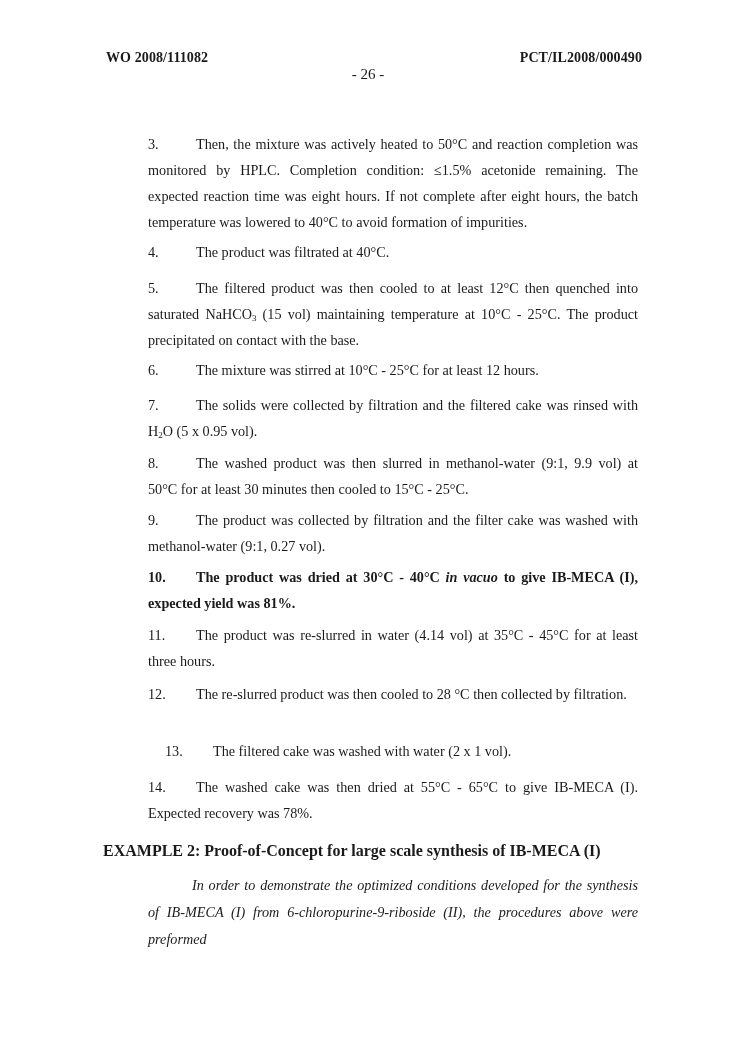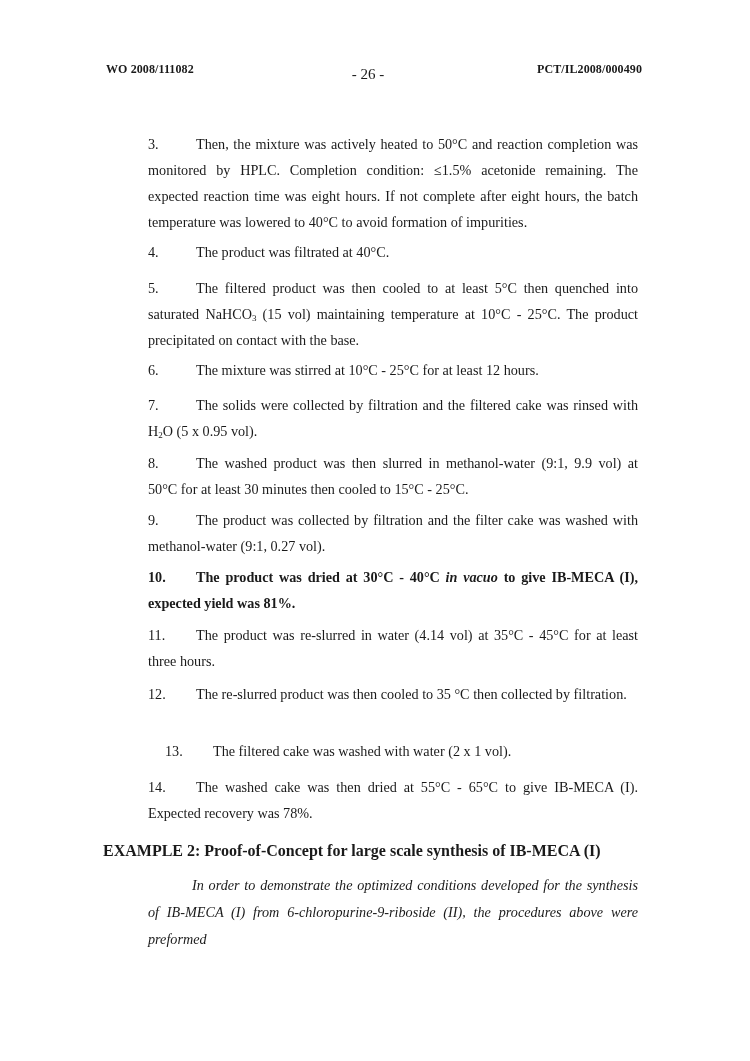--- a/index.html
+++ b/index.html
@@ -1,21 +1,21 @@
 <!DOCTYPE html>
 <html><head>
   <meta charset="utf-8">
   <style>
     html, body { margin: 0; padding: 0; background: #ffffff; }
     body {
       width: 750px; height: 1061px; position: relative; overflow: hidden;
       font-family: "Liberation Serif", "DejaVu Serif", serif;
       color: #1a1a1a;
     }
-    .hdr { position: absolute; top: 62px; font-weight: bold; font-size: 12px; letter-spacing: 0.1px; }
+    .hdr { position: absolute; top: 50px; font-weight: bold; font-size: 14px; letter-spacing: 0.1px; }
     .hdr-left { left: 106px; }
     .hdr-right { right: 108px; }
     .pageno { position: absolute; top: 66px; left: 0; width: 710px; text-align: center; font-size: 15px; padding-left: 26px; box-sizing: border-box; }
     .body { position: absolute; left: 148px; width: 490px; font-size: 14.2px; line-height: 26px; }
     .para { position: absolute; left: 0; width: 490px; text-align: justify; text-align-last: left; }
     .para .num { display: inline-block; width: 48px; }
     .heading { position: absolute; left: 103px; top: 842px; font-size: 16px; font-weight: bold; white-space: nowrap; }
     .intro { position: absolute; left: 148px; top: 872px; width: 490px; font-size: 14.2px; line-height: 27px; text-align: justify; text-indent: 44px; font-style: italic; }
     sub { font-size: 9px; vertical-align: -2px; line-height: 0; }
     i { font-style: italic; }
@@ -33,21 +33,21 @@
 
     <div class="para" style="top:131px;">
       <span class="num">3.</span><span>Then, the mixture was actively heated to 50°C and reaction completion was monitored by HPLC. Completion condition: ≤1.5% acetonide remaining. The expected reaction time was eight hours. If not complete after eight hours, the batch temperature was lowered to 40°C to avoid formation of impurities.</span>
     </div>
 
     <div class="para" style="top:239px;">
       <span class="num">4.</span><span>The product was filtrated at 40°C.</span>
     </div>
 
     <div class="para" style="top:275px;">
-      <span class="num">5.</span><span>The filtered product was then cooled to at least 5°C then quenched into saturated NaHCO</span><sub>3</sub><span> (15 vol) maintaining temperature at 10°C - 25°C. The product precipitated on contact with the base.</span>
+      <span class="num">5.</span><span>The filtered product was then cooled to at least 12°C then quenched into saturated NaHCO</span><sub>3</sub><span> (15 vol) maintaining temperature at 10°C - 25°C. The product precipitated on contact with the base.</span>
     </div>
 
     <div class="para" style="top:357px;">
       <span class="num">6.</span><span>The mixture was stirred at 10°C - 25°C for at least 12 hours.</span>
     </div>
 
     <div class="para" style="top:392px;">
       <span class="num">7.</span><span>The solids were collected by filtration and the filtered cake was rinsed with H</span><sub>2</sub><span>O (5 x 0.95 vol).</span>
     </div>
 
@@ -61,21 +61,21 @@
 
     <div class="para" style="top:564px;font-weight:bold;">
       <span class="num">10.</span><span>The product was dried at 30°C - 40°C </span><i>in vacuo</i><span> to give IB-MECA (I), expected yield was 81%.</span>
     </div>
 
     <div class="para" style="top:622px;">
       <span class="num">11.</span><span>The product was re-slurred in water (4.14 vol) at 35°C - 45°C for at least three hours.</span>
     </div>
 
     <div class="para" style="top:681px;">
-      <span class="num">12.</span><span>The re-slurred product was then cooled to 35 °C then collected by filtration.</span>
+      <span class="num">12.</span><span>The re-slurred product was then cooled to 28 °C then collected by filtration.</span>
     </div>
 
     <div class="para" style="top:738px;margin-left:17px;">
       <span class="num">13.</span><span>The filtered cake was washed with water (2 x 1 vol).</span>
     </div>
 
     <div class="para" style="top:774px;">
       <span class="num">14.</span><span>The washed cake was then dried at 55°C - 65°C to give IB-MECA (I). Expected recovery was 78%.</span>
     </div>
 

